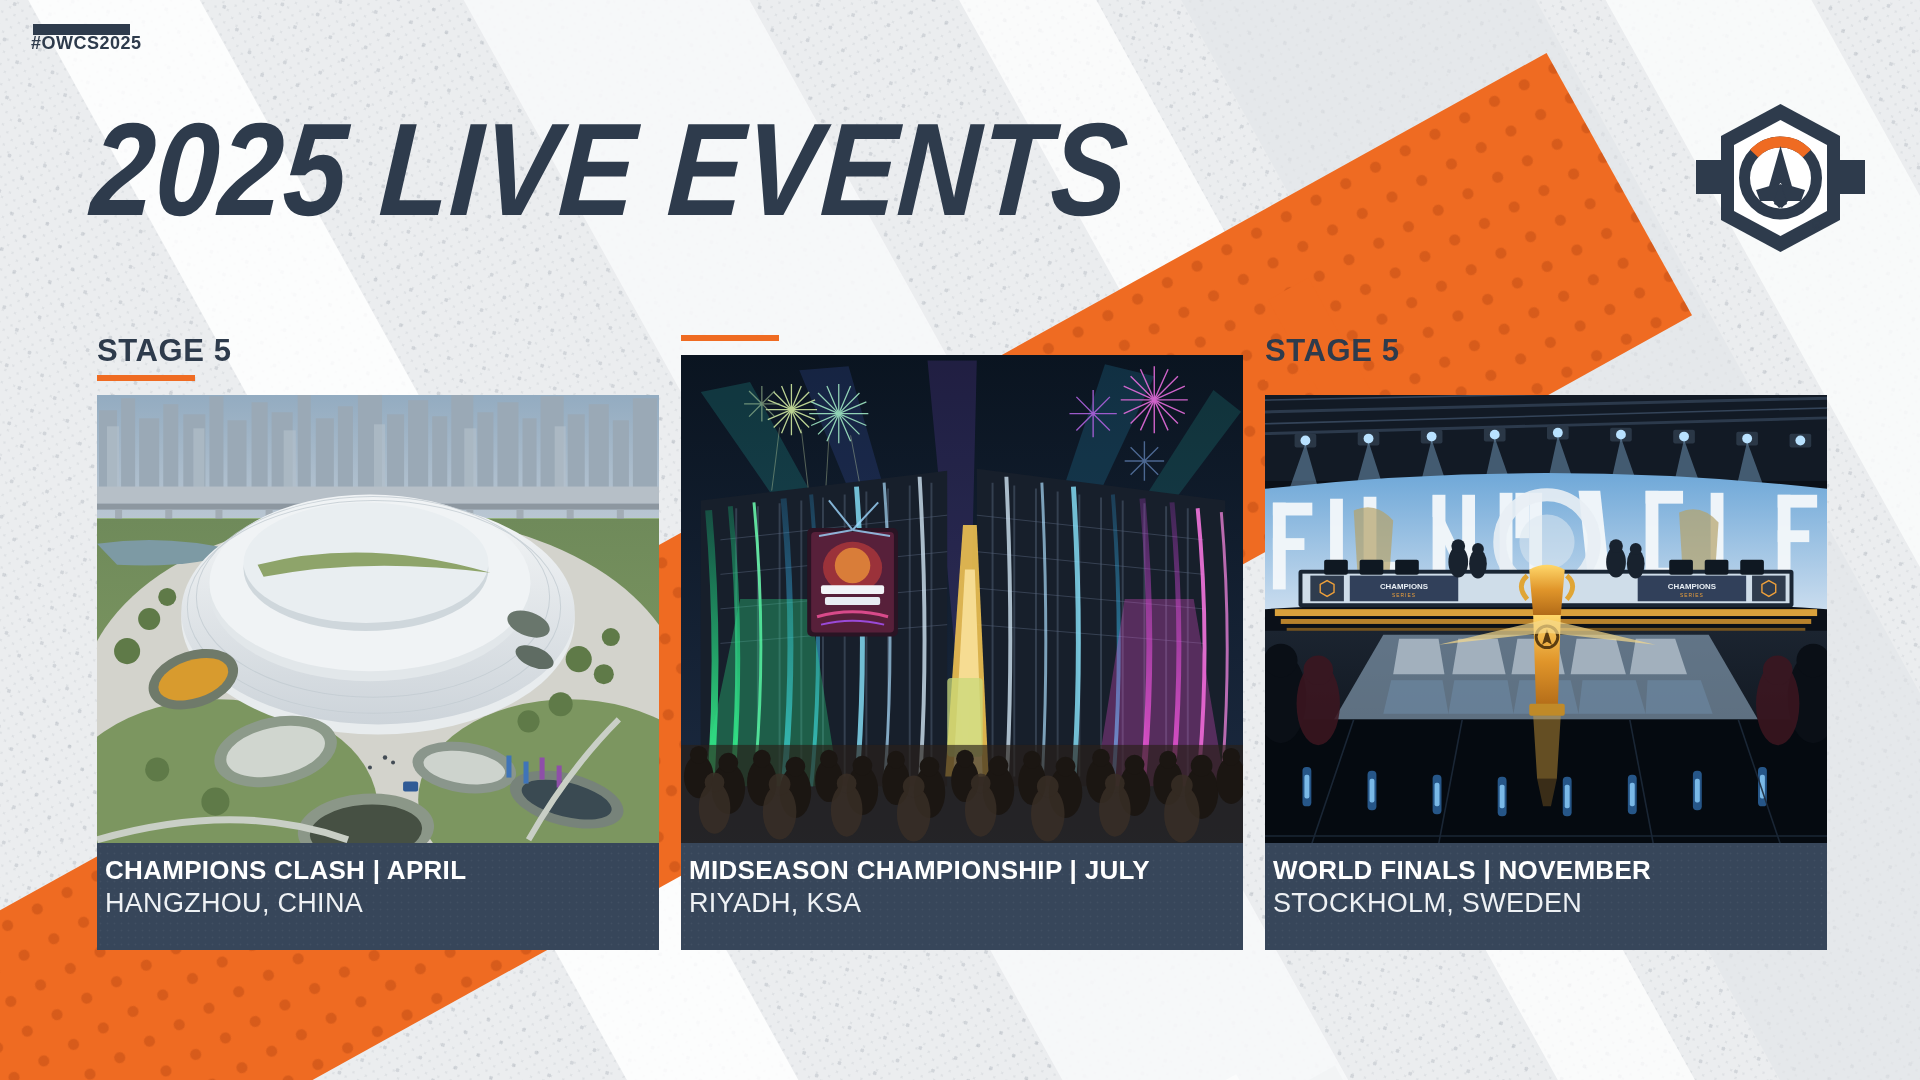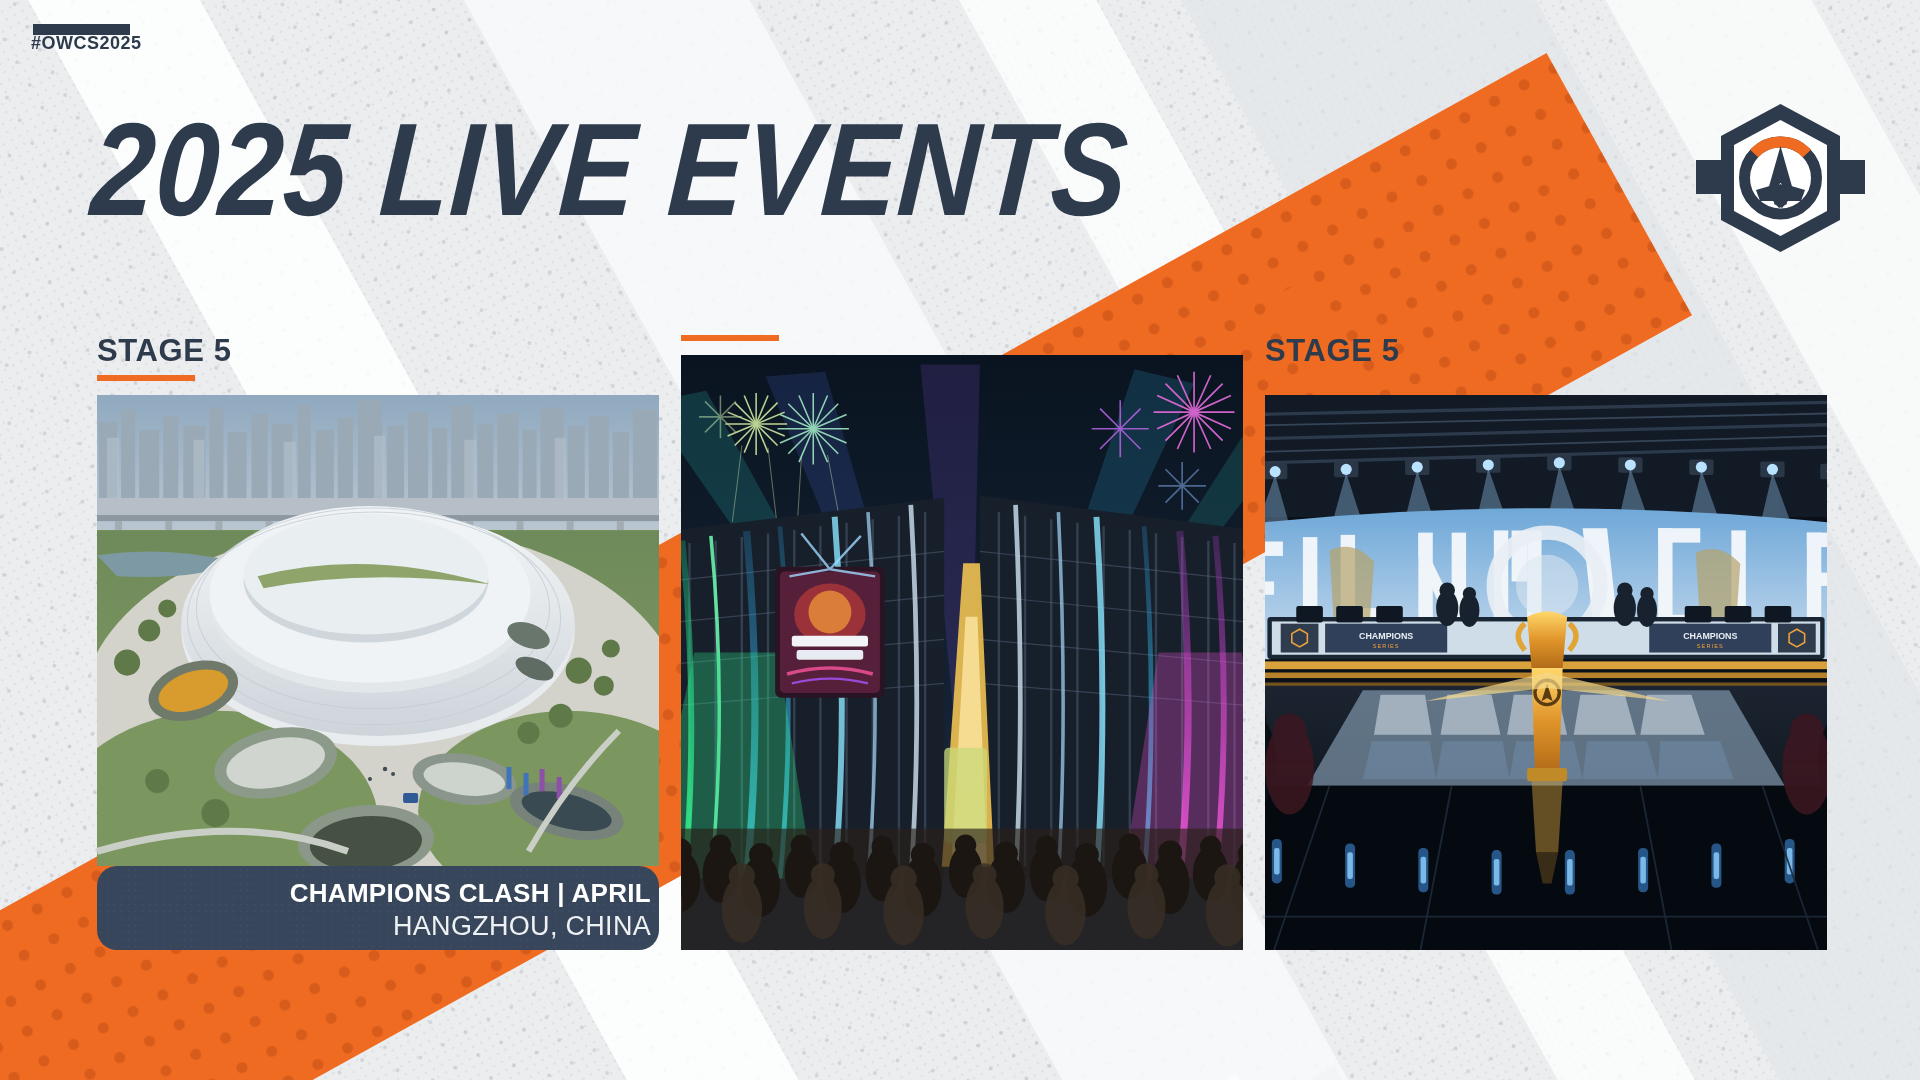--- a/index.html
+++ b/index.html
@@ -77,24 +77,23 @@
   }
   .stage-rule { width:98px; height:6px; background:#ef6b22; margin-bottom:14px; }
 
   .photo {
     flex:1 1 auto; position:relative; overflow:hidden;
     background:#84cc16;
   }
   .photo > svg { position:absolute; inset:0; width:100%; height:100%; display:block; }
 
   .caption {
-    background:#37465a; padding:13px 8px 8px; text-align:right;
+    background:#37465a; padding:13px 8px 31px; text-align:left;
     background-image:radial-gradient(circle, rgba(255,255,255,.05) .8px, transparent 1.1px);
     background-size:7px 7px;
-    border-radius:20px;
   }
   .cap-main {
     color:#fff; font-size:26px; font-weight:700; letter-spacing:.3px;
     line-height:1.1; white-space:nowrap;
   }
   .cap-sub {
     color:#eef1f4; font-size:27px; font-weight:400; letter-spacing:.3px;
     line-height:1.2; margin-top:2px; white-space:nowrap;
   }
 </style>
@@ -507,20 +506,24 @@
             <circle cx="304" cy="437" r="10"></circle>
           <ellipse cx="372" cy="468" rx="17" ry="28"></ellipse>
             <circle cx="372" cy="440" r="11"></circle>
           <ellipse cx="440" cy="464" rx="16" ry="27"></ellipse>
             <circle cx="440" cy="437" r="10"></circle>
           <ellipse cx="508" cy="468" rx="18" ry="29"></ellipse>
             <circle cx="508" cy="439" r="11"></circle>
         </g>
       </svg>
     </div>
+    <div class="caption">
+      <div class="cap-main">MIDSEASON CHAMPIONSHIP | JULY</div>
+      <div class="cap-sub">RIYADH, KSA</div>
+    </div>
   </div>
 
   <div class="card">
     <div class="stage-label">STAGE 5</div>
     <div class="stage-rule"></div>
     <div class="photo">
       <svg viewBox="0 0 570 500" preserveAspectRatio="xMidYMid slice">
         <defs>
           <linearGradient id="led3" x1="0" y1="0" x2="0" y2="1">
             <stop offset="0" stop-color="#6fa8d8"></stop>
@@ -741,15 +744,19 @@
             <circle cx="556" cy="292" r="17"></circle>
         </g>
         <g fill="#3d1620" opacity=".85">
           <ellipse cx="54" cy="336" rx="22" ry="42"></ellipse>
             <circle cx="54" cy="302" r="15"></circle>
           <ellipse cx="520" cy="336" rx="22" ry="42"></ellipse>
             <circle cx="520" cy="302" r="15"></circle>
         </g>
       </svg>
     </div>
+    <div class="caption">
+      <div class="cap-main">WORLD FINALS | NOVEMBER</div>
+      <div class="cap-sub">STOCKHOLM, SWEDEN</div>
+    </div>
   </div>
 
 </div>
 
 </body></html>

